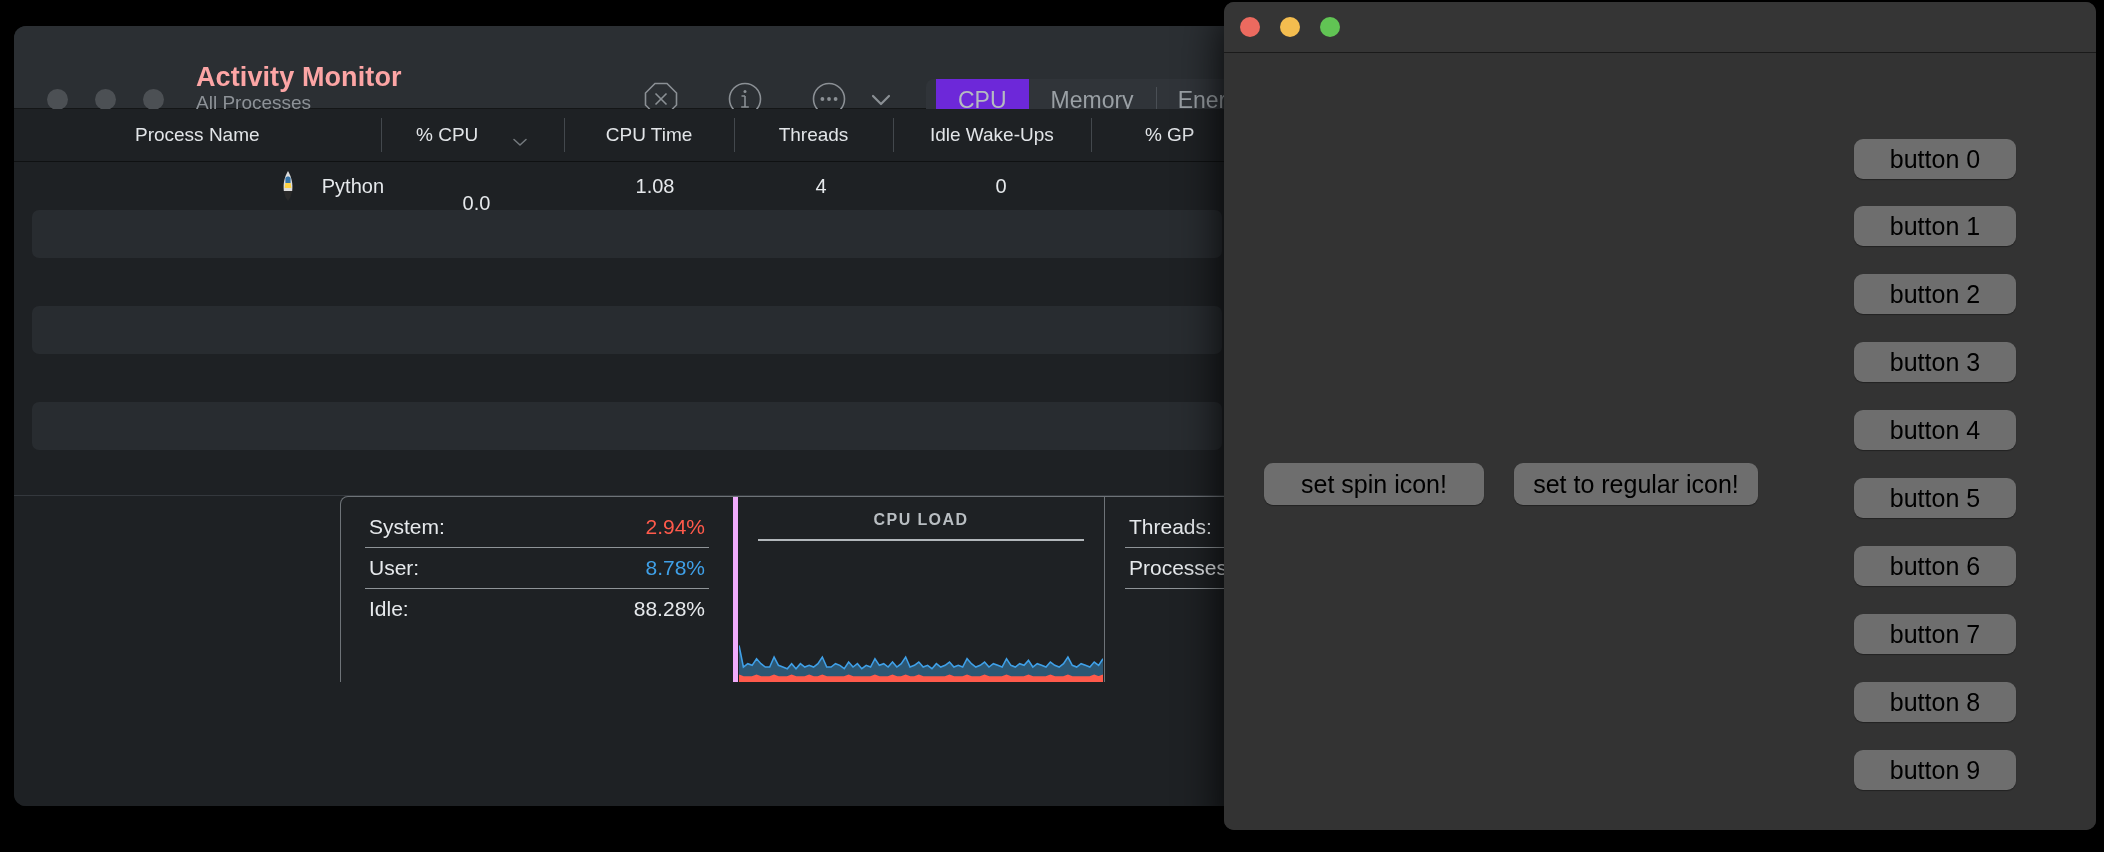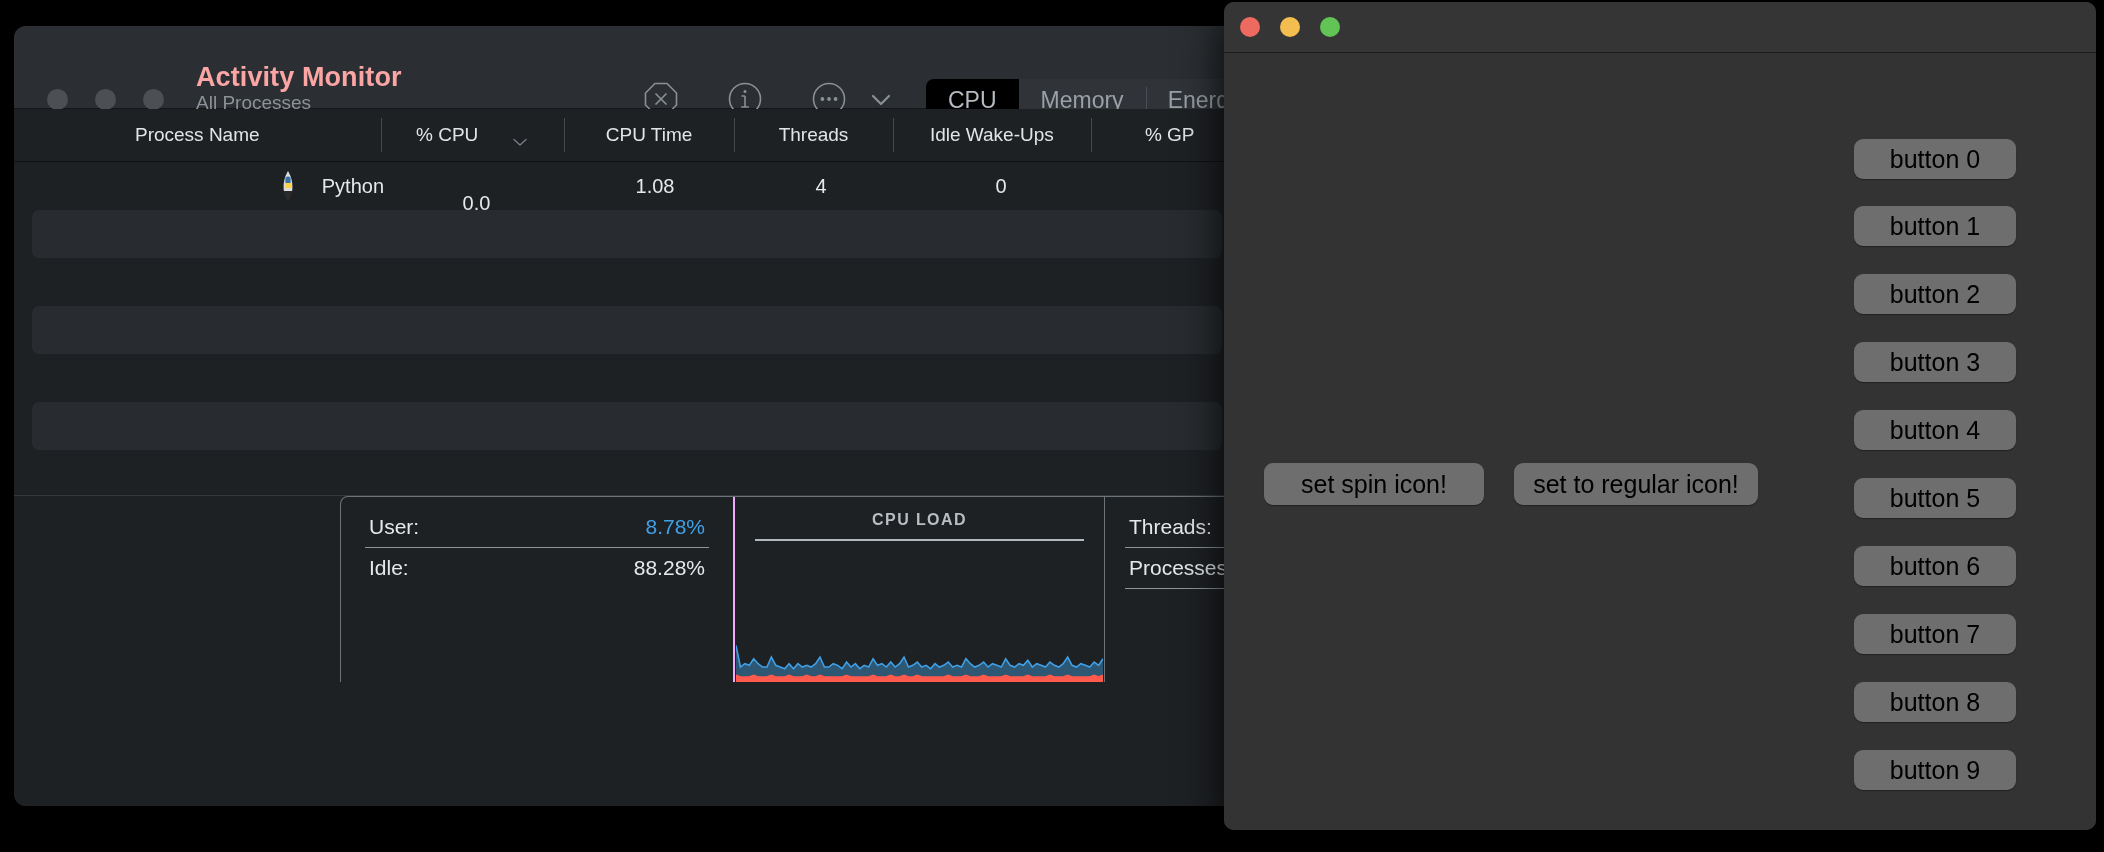--- a/index.html
+++ b/index.html
@@ -95,22 +95,23 @@
   }
   .am-tab {
     display: flex;
     align-items: center;
     padding: 0 22px;
     font-size: 23px;
     color: #9aa0a5;
     position: relative;
   }
   .am-tab.selected {
-    background: #000000;
+    background: #6d28d9;
     color: #b5bbc0;
+    margin-left: 10px;
   }
   .am-tab + .am-tab::before {
     content: "";
     position: absolute;
     left: 0; top: 8px; bottom: 8px;
     width: 1px;
     background: #4a4f55;
   }
   .am-tab.selected + .am-tab::before { background: transparent; }
 
@@ -209,21 +210,21 @@
     border-bottom: none;
     border-radius: 8px 8px 0 0;
     box-sizing: border-box;
   }
   .stat-box {
     padding: 0 0;
     box-sizing: border-box;
     position: relative;
   }
   .stat-box.left  { width: 392px; padding: 0 24px; }
-  .stat-box.mid   { width: 372px; border-left: 2px solid #f0abfc; border-right: 1px solid #6e7378; }
+  .stat-box.mid   { width: 372px; border-left: 5px solid #f0abfc; border-right: 1px solid #6e7378; }
   .stat-box.right { width: 260px; padding: 0 20px; }
   .stat-row {
     display: flex;
     justify-content: space-between;
     align-items: center;
     height: 40px;
     font-size: 21px;
     color: #e6e9ec;
     border-bottom: 1px solid #8f9498;
     padding: 0 4px;
@@ -421,20 +422,24 @@
       <div class="trow alt"></div>
       <div class="trow"></div>
       <div class="trow alt"></div>
     </div>
 
     <div id="am-bottom">
       <div id="am-stats">
 
         <div class="stat-box left">
           <div class="stat-row">
+            <span>System:</span>
+            <span class="stat-val red">2.94%</span>
+          </div>
+          <div class="stat-row">
             <span>User:</span>
             <span class="stat-val blue">8.78%</span>
           </div>
           <div class="stat-row nounder">
             <span>Idle:</span>
             <span class="stat-val">88.28%</span>
           </div>
         </div>
 
         <div class="stat-box mid">

